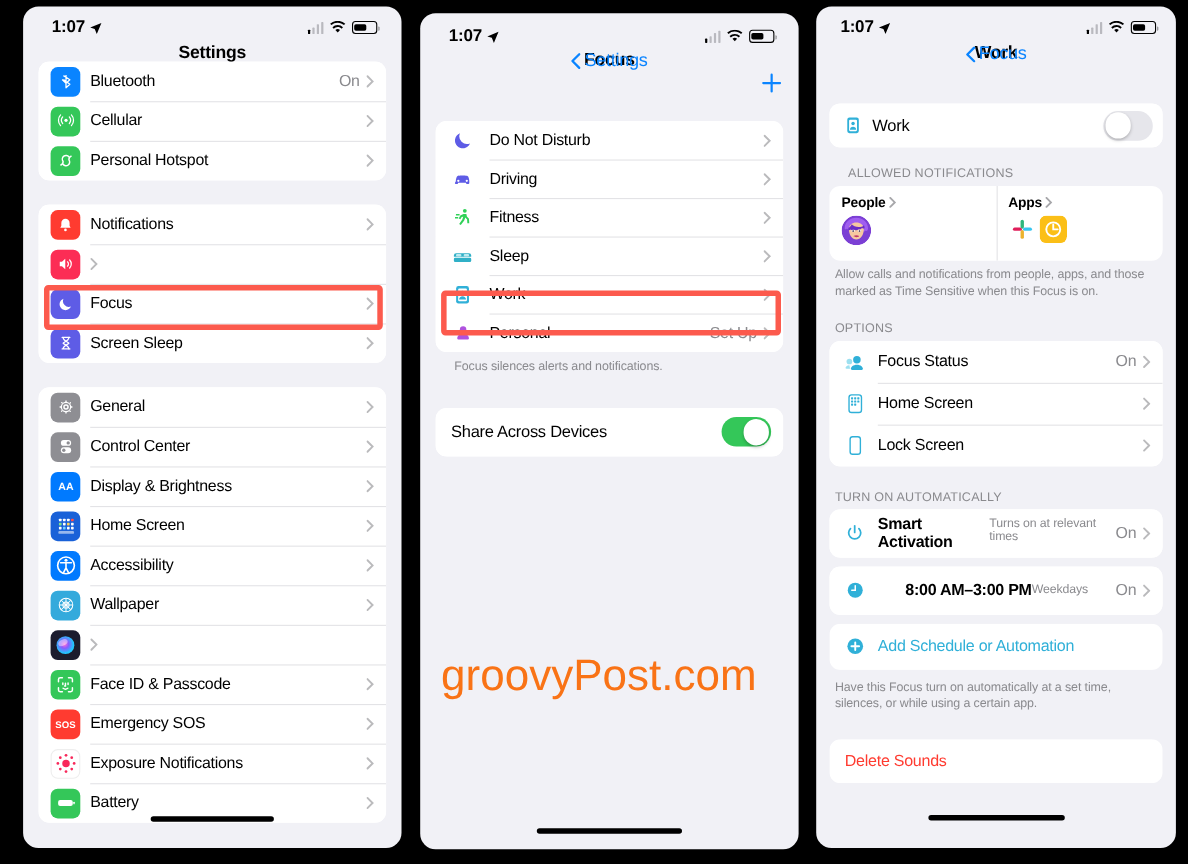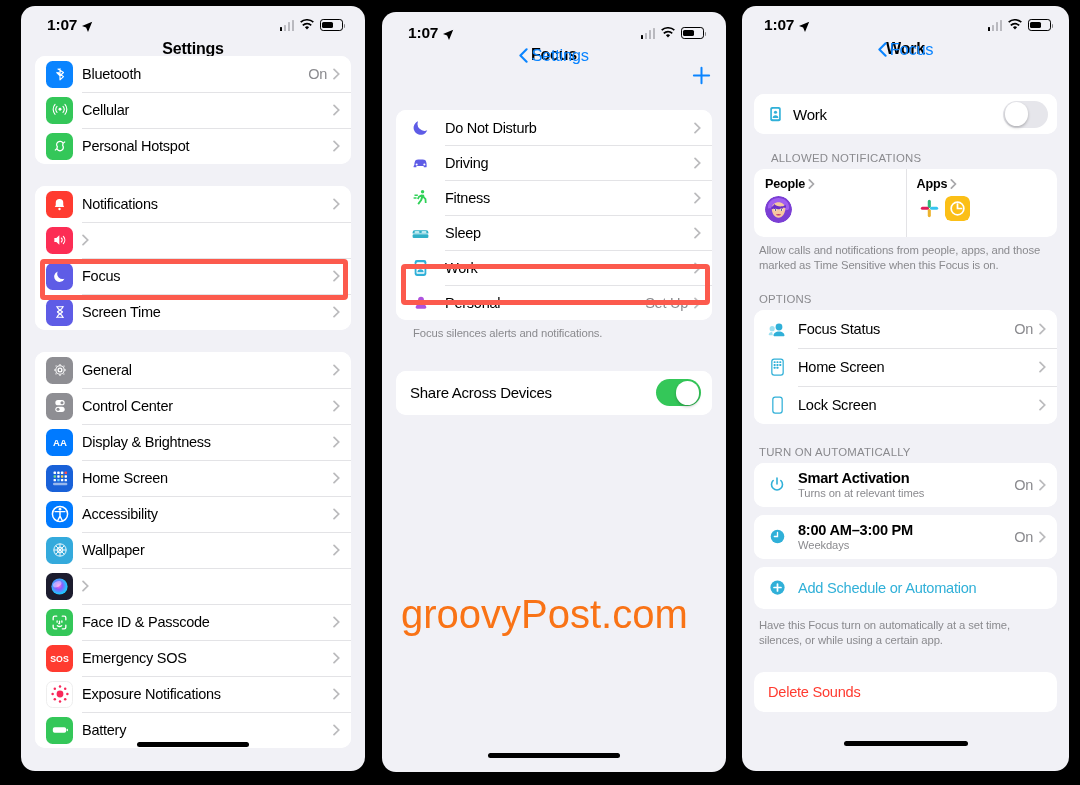--- a/index.html
+++ b/index.html
@@ -107,21 +107,21 @@
   .toggle.off { background: #e6e6eb; }
   .toggle .knob { position:absolute; top:1.8px; width:23.4px; height:23.4px; border-radius:50%;
                   background:#fff; box-shadow: 0 1.5px 3px rgba(0,0,0,.25); }
   .toggle.on .knob { right: 1.8px; }
   .toggle.off .knob { left: 1.8px; }
 
   
   .row.p3 { min-height: 38px; padding-left: 12px; }
   .row.p3 .row-ico { background: transparent; border-radius:0; width:22px; flex:0 0 22px; margin-right:10px;}
   .row.p3 + .row.p3::before { left: 44px; }
-  .row-stack { flex:1; display:flex; flex-direction:column; justify-content:center; }
+  .row-stack { flex:1; display:flex; flex-direction:row; justify-content:center; }
   .row-sub { font-size: 11.2px; color:#8a8a8e; letter-spacing:-0.1px; margin-top:1px;}
   .row-main { font-size: 14.6px; color:#000; letter-spacing:-0.25px; }
   .row-main.b { font-weight: bold; }
 
   
   .duo { background:#fff; border-radius:10px; display:flex; overflow:hidden; height: 68px; }
   .duo > div { flex:1; padding: 8px 11px; position:relative; }
   .duo > div + div::before { content:""; position:absolute; left:0; top:0; bottom:0; width:1px; background:#e3e3e6;}
   .duo-head { display:flex; align-items:center; gap:3px; font-size:12.6px; font-weight:bold; color:#000; letter-spacing:-0.2px;}
   .duo-head .chev { opacity:.45; height:10px; width:6px;}
@@ -269,21 +269,21 @@
               <path d="M1.2 1.2 6.5 6.5l-5.3 5.3" stroke="#3c3c43" stroke-width="2" fill="none" stroke-linecap="round"></path>
             </svg>
         </div>
         <div class="row">
           <div class="row-ico" style="background:#5e5ce6">
             <svg width="14" height="14" viewBox="0 0 24 24">
                 <path d="M6 3h12M6 21h12M7.5 3c0 5 9 8 9 9s-9 4-9 9" stroke="#fff" stroke-width="2" fill="none" stroke-linecap="round"></path>
                 <path d="M16.5 3c0 5-9 8-9 9s9 4 9 9" stroke="#fff" stroke-width="2" fill="none" stroke-linecap="round"></path>
               </svg>
           </div>
-          <span class="row-label">Screen Time</span>
+          <span class="row-label">Screen Sleep</span>
           <svg class="chev" viewBox="0 0 8 13">
               <path d="M1.2 1.2 6.5 6.5l-5.3 5.3" stroke="#3c3c43" stroke-width="2" fill="none" stroke-linecap="round"></path>
             </svg>
         </div>
       </div>
 
       <div class="gap-m"></div>
 
       <div class="group">
         <div class="row">

